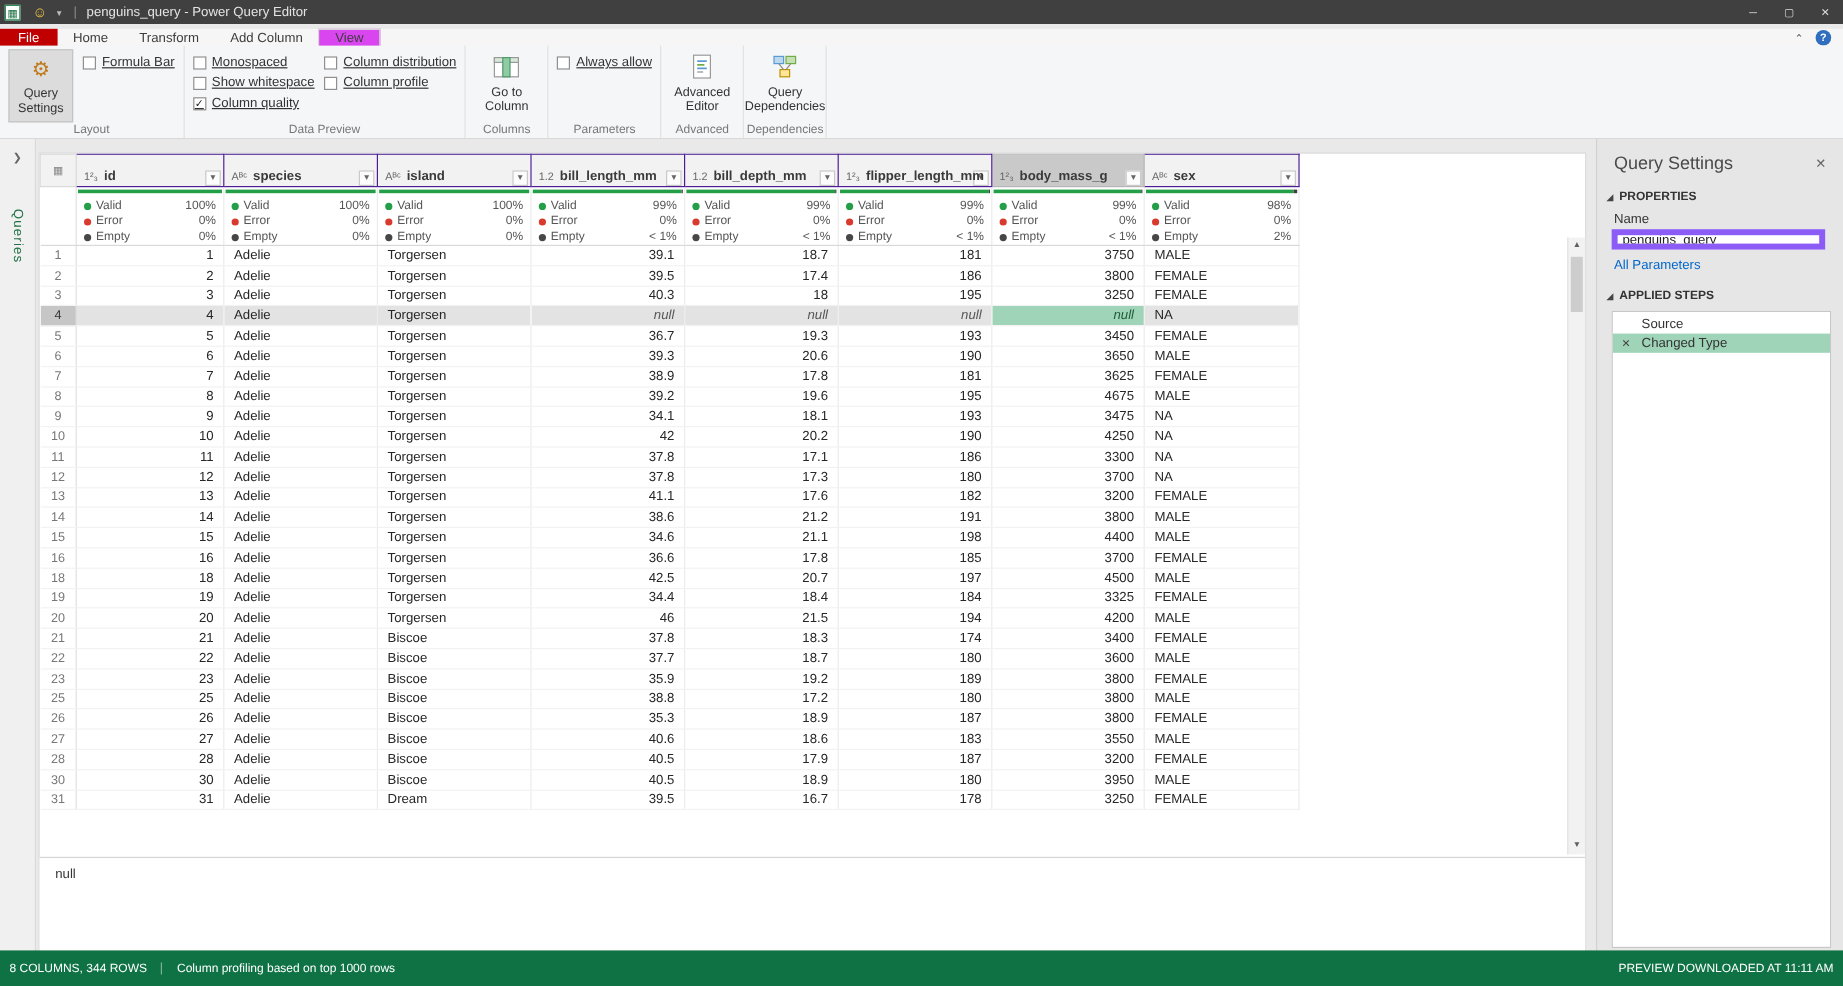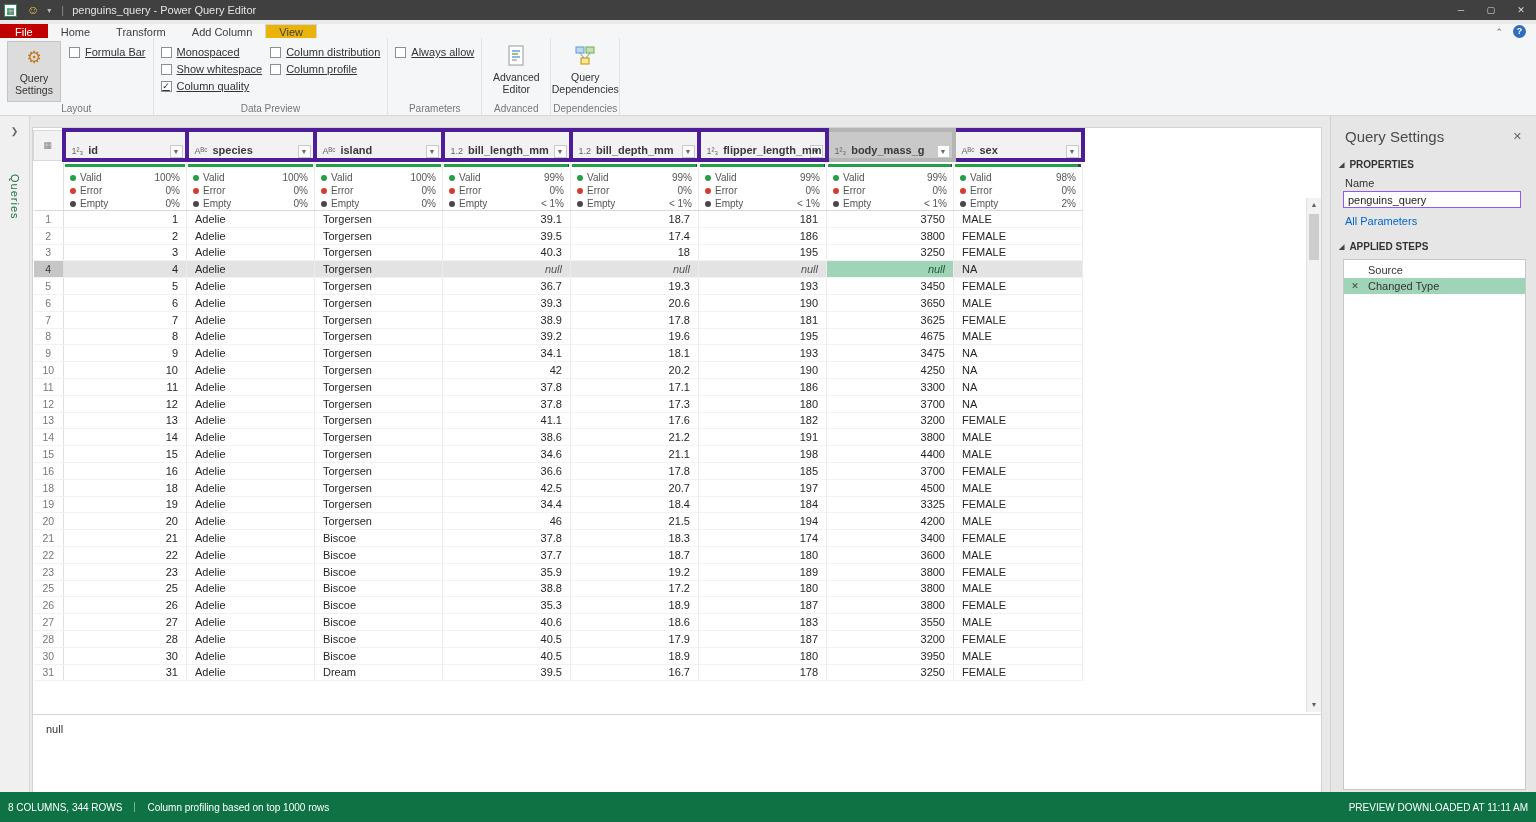--- a/index.html
+++ b/index.html
@@ -17,21 +17,21 @@
   .ttitle { color:#e3e3e3; }
   .wbtns { margin-left:auto; display:flex; height:20px; }
   .wbtn { width:30px; text-align:center; line-height:20px; font-size:9px; color:#ddd; cursor:default; }
 
   
   .tabrow { position:absolute; top:24px; left:0; right:0; height:18px; background:#f6f6f6;
     border-bottom:3px solid #15803d; display:flex; font-size:11px; }
   .tablist { display:flex; height:100%; }
   .tab { padding:0 13px; display:flex; align-items:center; color:#3d3d3d; }
   .tab.file { background:#c00000; color:#fff; padding:0 15px; }
-  .tab.active { background:#eab308; border:1px solid #d5d5d5; border-bottom:1px solid #fff; margin-bottom:-1px; }
+  .tab.active { background:#d946ef; border:1px solid #d5d5d5; border-bottom:1px solid #fff; margin-bottom:-1px; }
   .tabright { margin-left:auto; display:flex; align-items:center; gap:10px; padding-right:10px; }
   .collapseic { color:#666; font-size:9px; }
   .helpic { width:13px; height:13px; border-radius:50%; background:#2f6fbe; color:#fff; font-size:9px;
     line-height:13px; text-align:center; font-weight:bold; }
 
   
   .ribbon { position:absolute; top:38px; left:0; right:0; height:78px; background:#f5f6f7;
     border-bottom:1px solid #d8d8d8; display:flex; }
   .rgroup { position:relative; border-right:1px solid #e2e2e2; padding:3px 7px 13px 7px; }
   .gcontent { display:flex; gap:8px; height:100%; }
@@ -53,21 +53,21 @@
   .qstrip { position:absolute; left:0; top:0; width:30px; bottom:0; background:#f0f0f0; border-right:1px solid #dadada; }
   .qexpand { position:absolute; top:10px; left:0; right:0; text-align:center; color:#666; font-size:9px; }
   .qvert { position:absolute; top:58px; left:9px; writing-mode:vertical-lr; color:#217346; font-size:11px; letter-spacing:1px; }
 
   .data-panel { position:absolute; left:32px; top:11px; width:1290px; height:673px; background:#fff;
     border:1px solid #d4d4d4; }
   .gridwrap { position:absolute; left:0; top:0; width:1260px; height:586px; overflow:hidden; }
   table.grid { border-collapse:collapse; table-layout:fixed; font-size:11px; }
   .grid th, .grid td { box-sizing:border-box; }
   .rn-h { background:#f2f2f2; border:1px solid #d9d9d9; color:#888; font-size:9px; font-weight:normal; }
-  .colh { background:#f2f2f2; border:4px solid #4c1d95; font-weight:bold; text-align:left;
+  .colh { background:#f2f2f2; border:1px solid #4c1d95; font-weight:bold; text-align:left;
     padding:12px 2px 0 6px; height:17px; white-space:nowrap; overflow:hidden; color:#3a3a3a; }
   .colh.sel { background:#c9c9c9; border-color:#b5b5b5; }
   .ctype { color:#666; font-size:9px; margin-right:5px; font-weight:normal; }
   .cname { font-size:11px; }
   .cfilter { float:right; font-size:7px; color:#666; border:1px solid #c9c9c9; background:#fcfcfc;
     width:13px; height:13px; line-height:12px; text-align:center; margin-top:1px; }
   .qrowtr { height:48px; }
   .rn-q { border-right:1px solid #e0e0e0; border-bottom:1px solid #d9d9d9; background:#fff; }
   .qcell { vertical-align:top; border-right:1px solid #ececec; border-bottom:1px solid #d9d9d9; padding:0; }
   .qbar { height:3px; display:flex; margin:2px 1px 4px 1px; }
@@ -99,21 +99,21 @@
 
   
   .settings { position:absolute; right:0; top:0; width:206px; bottom:0; background:#e6e6e6;
     border-left:1px solid #d0d0d0; font-size:11px; display:flex; flex-direction:column; }
   .qs-head { position:relative; padding:12px 12px 12px 14px; }
   .qs-title { font-size:15px; color:#4a4a4a; }
   .qs-close { position:absolute; right:14px; top:14px; color:#666; font-size:11px; }
   .sec { display:flex; align-items:center; gap:5px; padding:2px 8px; font-size:10px; font-weight:bold; color:#333; }
   .tri { font-size:7px; color:#444; }
   .namelbl { padding:5px 14px 2px 14px; color:#333; }
-  .nameinput { margin:0 12px; width:178px; height:17px; border:1px solid #8b5cf6; font-size:11px;
+  .nameinput { margin:0 12px; width:178px; height:17px; border:5px solid #8b5cf6; font-size:11px;
     padding:0 4px; font-family:"Liberation Sans", sans-serif; color:#222; }
   .link { color:#0066cc; padding:7px 14px 10px 14px; }
   .steps-h { margin-top:2px; }
   .steps { flex:1; margin:5px 10px 18px 12px; background:#fff; border:1px solid #c8c8c8; overflow:hidden; padding-top:2px; }
   .step { height:16px; line-height:16px; padding-left:24px; color:#333; position:relative; white-space:nowrap; }
   .step.sel { background:#9fd4b8; }
   .sdel { position:absolute; left:5px; width:12px; text-align:center; color:#444; font-size:9px; }
 
   
   .statusbar { position:absolute; bottom:0; left:0; right:0; height:30px; background:#0e7245; color:#fff;
@@ -199,20 +199,35 @@
           </label>
           <label class="cb">
             <span class="box"></span>
             <span>Column profile</span>
           </label>
         </div>
       </div>
       <div class="glabel">Data Preview</div>
     </div>
 
+    <div class="rgroup">
+      <div class="gcontent">
+        <div class="bigbtn">
+          <span class="bicon">
+            <svg class="icframe" width="24" height="22" viewBox="0 0 24 22">
+              <rect x="2" y="3" width="20" height="16" fill="#ffffff" stroke="#9a9a9a"></rect>
+              <rect x="2" y="3" width="20" height="4" fill="#d7e8db" stroke="#9a9a9a"></rect>
+              <rect x="9" y="3" width="6" height="16" fill="#8fcba4" stroke="#4e9a68"></rect>
+            </svg>
+          </span>
+          <span class="blabel">Go to Column</span>
+        </div>
+      </div>
+      <div class="glabel">Columns</div>
+    </div>
 
     <div class="rgroup">
       <div class="gcontent">
         <div class="cbcol">
           <label class="cb">
             <span class="box"></span>
             <span>Always allow</span>
           </label>
         </div>
       </div>

